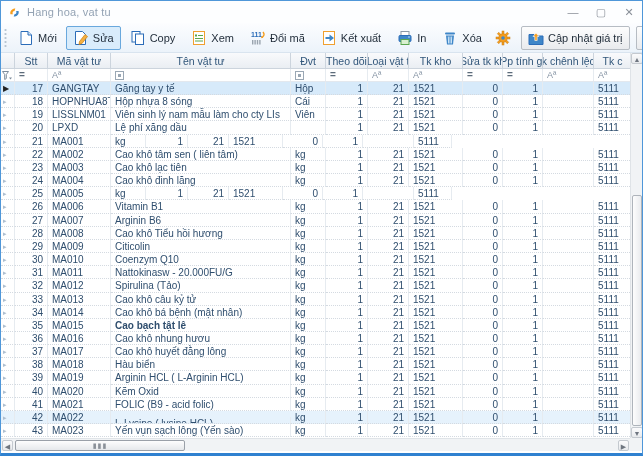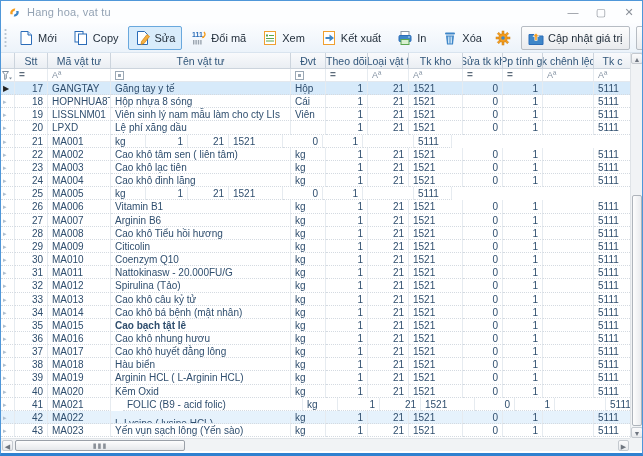--- a/index.html
+++ b/index.html
@@ -122,63 +122,63 @@
     <div class="toolbar-grip"></div>
   <div class="tb-btn">
         <span style="display: inline-flex;">
           <svg viewBox="0 0 16 16" style="width: 16px; height: 16px;">
             <path d="M3 1.5h7l3.5 3.5v9.5h-10.5z" fill="#fff" stroke="#2b6cb8"></path>
             <path d="M10 1.5v3.5h3.5" fill="#d7e9fb" stroke="#2b6cb8"></path>
           </svg>
         </span>
         <span>Mới</span>
       </div>
+      <div class="tb-btn active">
+        <span style="display: inline-flex;">
+          <svg viewBox="0 0 16 16" style="width: 16px; height: 16px;">
+            <path d="M2.5 1.5h7l3 3v10h-10z" fill="#fff" stroke="#2b6cb8"></path>
+            <path d="M6.5 11.5l5.5-7 2.5 2-5.5 7-3 1z" fill="#f5b040" stroke="#c87d10" stroke-width="0.7"></path>
+          </svg>
+        </span>
+        <span>Sửa</span>
+      </div>
       <div class="tb-btn">
         <span style="display: inline-flex;">
           <svg viewBox="0 0 16 16" style="width: 16px; height: 16px;">
             <rect x="2" y="1.5" width="8" height="10.5" fill="#fff" stroke="#2b6cb8"></rect>
             <rect x="5.5" y="4" width="8" height="10.5" fill="#fff" stroke="#2b6cb8"></rect>
           </svg>
         </span>
         <span>Copy</span>
       </div>
-      <div class="tb-btn active">
-        <span style="display: inline-flex;">
-          <svg viewBox="0 0 16 16" style="width: 16px; height: 16px;">
-            <path d="M2.5 1.5h7l3 3v10h-10z" fill="#fff" stroke="#2b6cb8"></path>
-            <path d="M6.5 11.5l5.5-7 2.5 2-5.5 7-3 1z" fill="#f5b040" stroke="#c87d10" stroke-width="0.7"></path>
-          </svg>
-        </span>
-        <span>Sửa</span>
+      <div class="tb-btn">
+        <span style="display: inline-flex;">
+          <svg viewBox="0 0 16 16" style="width: 16px; height: 16px;">
+            <rect x="2.5" y="1.5" width="11" height="13" fill="#fff" stroke="#f0a030"></rect>
+            <rect x="4" y="4.5" width="2" height="2" fill="#5aa64f"></rect>
+            <line x1="7" y1="5.5" x2="12" y2="5.5" stroke="#5aa64f"></line>
+            <line x1="4" y1="8.5" x2="12" y2="8.5" stroke="#5aa64f"></line>
+            <line x1="4" y1="11" x2="12" y2="11" stroke="#5aa64f"></line>
+          </svg>
+        </span>
+        <span>Xem</span>
       </div>
       <div class="tb-btn">
         <span style="display: inline-flex;">
           <svg viewBox="0 0 16 16" style="width: 16px; height: 16px;">
             <text x="1" y="6.5" font-size="7" font-weight="bold" fill="#2b6cb8" font-family="Liberation Sans, sans-serif">111</text>
             <path d="M13 2 q2.5 3 -1 5.5" fill="none" stroke="#f59d1e" stroke-width="1.4"></path>
             <path d="M13.2 7.8 l-2.4 .4 1.2-2.4z" fill="#f59d1e"></path>
             <rect x="2" y="10" width="1.4" height="4.5" fill="#9aa4ae"></rect>
             <rect x="4.4" y="10" width="1.4" height="4.5" fill="#9aa4ae"></rect>
             <rect x="6.8" y="10" width="1.4" height="4.5" fill="#9aa4ae"></rect>
             <rect x="9.2" y="10" width="1.4" height="4.5" fill="#9aa4ae"></rect>
           </svg>
         </span>
         <span>Đổi mã</span>
-      </div>
-      <div class="tb-btn">
-        <span style="display: inline-flex;">
-          <svg viewBox="0 0 16 16" style="width: 16px; height: 16px;">
-            <rect x="2.5" y="1.5" width="11" height="13" fill="#fff" stroke="#f0a030"></rect>
-            <rect x="4" y="4.5" width="2" height="2" fill="#5aa64f"></rect>
-            <line x1="7" y1="5.5" x2="12" y2="5.5" stroke="#5aa64f"></line>
-            <line x1="4" y1="8.5" x2="12" y2="8.5" stroke="#5aa64f"></line>
-            <line x1="4" y1="11" x2="12" y2="11" stroke="#5aa64f"></line>
-          </svg>
-        </span>
-        <span>Xem</span>
       </div>
       <div class="tb-btn">
         <span style="display: inline-flex;">
           <svg viewBox="0 0 16 16" style="width: 16px; height: 16px;">
             <rect x="2.5" y="1.5" width="11" height="13" fill="#fff" stroke="#f0a030"></rect>
             <path d="M4.5 7h4v-2.5l4.5 3.5-4.5 3.5v-2.5h-4z" fill="#3e86c8"></path>
           </svg>
         </span>
         <span>Kết xuất</span>
       </div>
@@ -651,21 +651,21 @@
             <div class="g-cell" style="width: 54px;">1521</div>
             <div class="g-cell al-r" style="width: 40px;">0</div>
             <div class="g-cell al-r" style="width: 40px;">1</div>
             <div class="g-cell" style="width: 51px;"></div>
             <div class="g-cell" style="width: 38px;">5111</div>
           </div>
           <div class="g-row">
             <div class="ind-cell">▸</div>
             <div class="g-cell al-r" style="width: 33px;">41</div>
             <div class="g-cell" style="width: 63px;">MA021</div>
-            <div class="g-cell" style="width: 180px; margin-left: 12px;">FOLIC (B9 - acid folic)</div>
+            <div class="g-cell" style="width: 180px;">FOLIC (B9 - acid folic)</div>
             <div class="g-cell" style="width: 35px;">kg</div>
             <div class="g-cell al-r" style="width: 42px;">1</div>
             <div class="g-cell al-r" style="width: 41px;">21</div>
             <div class="g-cell" style="width: 54px;">1521</div>
             <div class="g-cell al-r" style="width: 40px;">0</div>
             <div class="g-cell al-r" style="width: 40px;">1</div>
             <div class="g-cell" style="width: 51px;"></div>
             <div class="g-cell" style="width: 38px;">5111</div>
           </div>
           <div class="g-row hot">

